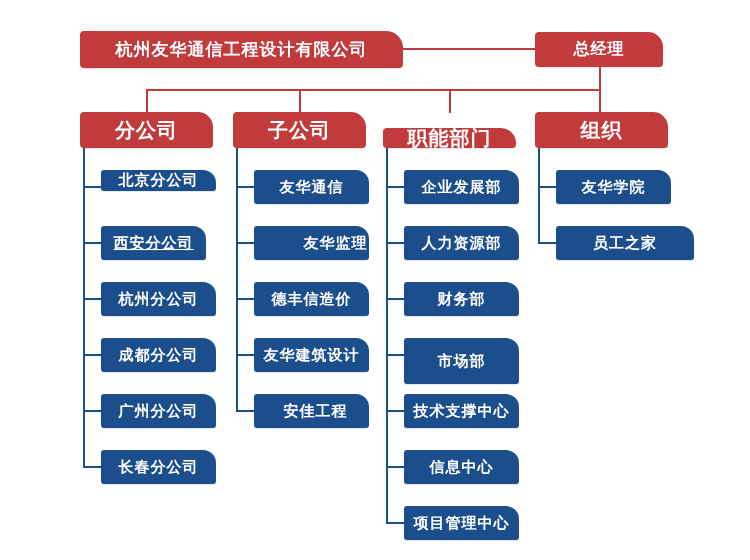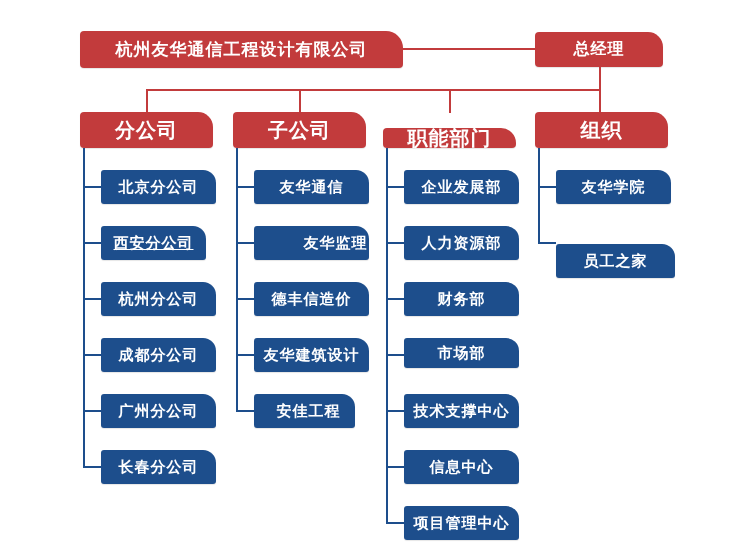--- a/index.html
+++ b/index.html
@@ -78,21 +78,21 @@
   <div class="line conn-top-h"></div>
   <div class="line conn-main-v"></div>
   <div class="line conn-branch-h"></div>
   <div class="line conn-stub-1"></div>
   <div class="line conn-stub-2"></div>
   <div class="line conn-stub-3"></div>
 
 <div class="node red-node header-node" style="left: 80px; top: 112px; width: 133px; height: 36px;">分公司</div>
     <div class="line blue-line" style="left: 83px; top: 148px; width: 2px; height: 320px;"></div>
     <div class="line blue-line" style="left: 83px; top: 186px; width: 18px; height: 2px;"></div>
-    <div class="node blue-node child-node" style="left: 101px; top: 170px; width: 115px; height: 34px;">北京分公司</div>
+    <div class="node blue-node child-node" style="left: 101px; top: 170px; width: 115px; height: 21px;">北京分公司</div>
     <div class="line blue-line" style="left: 83px; top: 242px; width: 18px; height: 2px;"></div>
     <div class="node blue-node child-node" style="left: 101px; top: 226px; width: 105px; height: 34px; text-decoration: underline;">西安分公司</div>
     <div class="line blue-line" style="left: 83px; top: 298px; width: 18px; height: 2px;"></div>
     <div class="node blue-node child-node" style="left: 101px; top: 282px; width: 115px; height: 34px;">杭州分公司</div>
     <div class="line blue-line" style="left: 83px; top: 354px; width: 18px; height: 2px;"></div>
     <div class="node blue-node child-node" style="left: 101px; top: 338px; width: 115px; height: 34px;">成都分公司</div>
     <div class="line blue-line" style="left: 83px; top: 410px; width: 18px; height: 2px;"></div>
     <div class="node blue-node child-node" style="left: 101px; top: 394px; width: 115px; height: 34px;">广州分公司</div>
     <div class="line blue-line" style="left: 83px; top: 466px; width: 18px; height: 2px;"></div>
     <div class="node blue-node child-node" style="left: 101px; top: 450px; width: 115px; height: 34px;">长春分公司</div>
@@ -100,36 +100,36 @@
     <div class="line blue-line" style="left: 236px; top: 148px; width: 2px; height: 264px;"></div>
     <div class="line blue-line" style="left: 236px; top: 186px; width: 18px; height: 2px;"></div>
     <div class="node blue-node child-node" style="left: 254px; top: 170px; width: 115px; height: 34px;">友华通信</div>
     <div class="line blue-line" style="left: 236px; top: 242px; width: 18px; height: 2px;"></div>
     <div class="node blue-node child-node" style="left: 254px; top: 226px; width: 115px; height: 34px; padding-left: 48px;">友华监理</div>
     <div class="line blue-line" style="left: 236px; top: 298px; width: 18px; height: 2px;"></div>
     <div class="node blue-node child-node" style="left: 254px; top: 282px; width: 115px; height: 34px;">德丰信造价</div>
     <div class="line blue-line" style="left: 236px; top: 354px; width: 18px; height: 2px;"></div>
     <div class="node blue-node child-node" style="left: 254px; top: 338px; width: 115px; height: 34px;">友华建筑设计</div>
     <div class="line blue-line" style="left: 236px; top: 410px; width: 18px; height: 2px;"></div>
-    <div class="node blue-node child-node" style="left: 254px; top: 394px; width: 101px; height: 34px; padding-left: 8px;">安佳工程</div>
+    <div class="node blue-node child-node" style="left: 254px; top: 394px; width: 115px; height: 34px; padding-left: 8px;">安佳工程</div>
     <div class="node red-node header-node" style="left: 383px; top: 128px; width: 133px; height: 20px;">职能部门</div>
     <div class="line blue-line" style="left: 386px; top: 148px; width: 2px; height: 376px;"></div>
     <div class="line blue-line" style="left: 386px; top: 186px; width: 18px; height: 2px;"></div>
     <div class="node blue-node child-node" style="left: 404px; top: 170px; width: 115px; height: 34px;">企业发展部</div>
     <div class="line blue-line" style="left: 386px; top: 242px; width: 18px; height: 2px;"></div>
     <div class="node blue-node child-node" style="left: 404px; top: 226px; width: 115px; height: 34px;">人力资源部</div>
     <div class="line blue-line" style="left: 386px; top: 298px; width: 18px; height: 2px;"></div>
     <div class="node blue-node child-node" style="left: 404px; top: 282px; width: 115px; height: 34px; text-align: right;">财务部</div>
     <div class="line blue-line" style="left: 386px; top: 354px; width: 18px; height: 2px;"></div>
-    <div class="node blue-node child-node" style="left: 404px; top: 338px; width: 115px; height: 30px;">市场部</div>
+    <div class="node blue-node child-node" style="left: 404px; top: 338px; width: 115px; height: 46px;">市场部</div>
     <div class="line blue-line" style="left: 386px; top: 410px; width: 18px; height: 2px;"></div>
     <div class="node blue-node child-node" style="left: 404px; top: 394px; width: 115px; height: 34px;">技术支撑中心</div>
     <div class="line blue-line" style="left: 386px; top: 466px; width: 18px; height: 2px;"></div>
     <div class="node blue-node child-node" style="left: 404px; top: 450px; width: 115px; height: 34px;">信息中心</div>
     <div class="line blue-line" style="left: 386px; top: 522px; width: 18px; height: 2px;"></div>
     <div class="node blue-node child-node" style="left: 404px; top: 506px; width: 115px; height: 34px;">项目管理中心</div>
     <div class="node red-node header-node" style="left: 535px; top: 112px; width: 133px; height: 36px;">组织</div>
     <div class="line blue-line" style="left: 538px; top: 148px; width: 2px; height: 96px;"></div>
     <div class="line blue-line" style="left: 538px; top: 186px; width: 18px; height: 2px;"></div>
     <div class="node blue-node child-node" style="left: 556px; top: 170px; width: 115px; height: 34px;">友华学院</div>
     <div class="line blue-line" style="left: 538px; top: 242px; width: 18px; height: 2px;"></div>
-    <div class="node blue-node child-node" style="left: 556px; top: 226px; width: 119px; height: 34px; margin-top: 18px;">员工之家</div>
+    <div class="node blue-node child-node" style="left: 556px; top: 226px; width: 138px; height: 34px;">员工之家</div>
   </div>
 
 </body></html>

